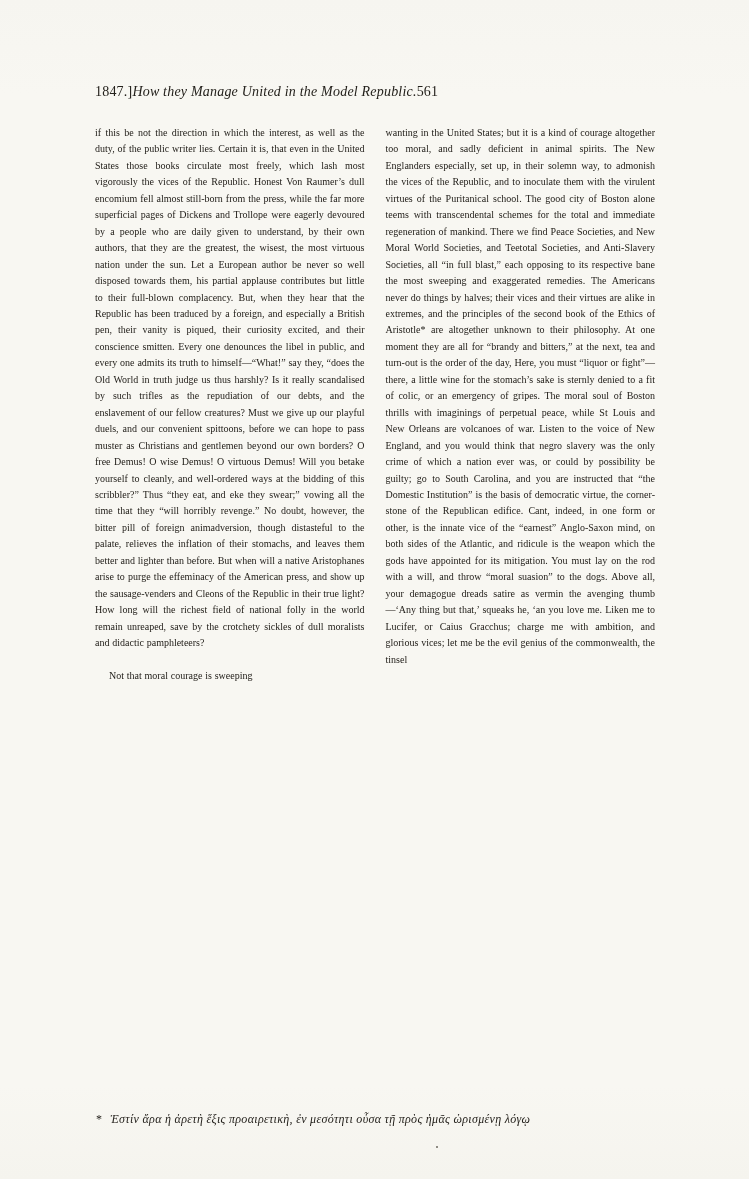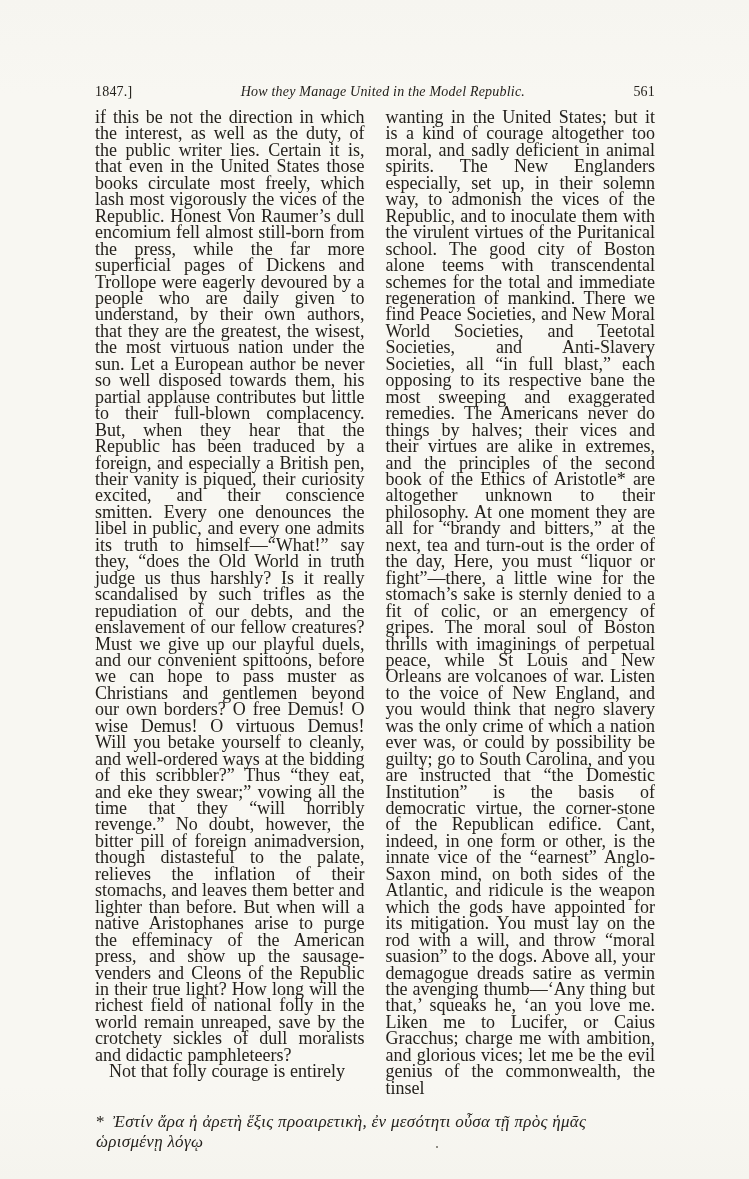--- a/index.html
+++ b/index.html
@@ -12,49 +12,50 @@
   .page {
     position: relative;
     width: 749px;
     height: 1179px;
     padding: 84px 94px 0 95px;
     overflow: hidden;
     background: linear-gradient(180deg, #f6f5f0 0%, #f8f7f2 8%, #f8f7f2 92%, #f5f4ee 100%);
   }
   .page-header {
     display: flex;
-    justify-content: space-between;
+    justify-content: flex-start;
     align-items: baseline;
     width: 560px;
     font-size: 14px;
     letter-spacing: 0.2px;
     margin-bottom: 9px;
   }
   .header-title { font-style: italic; }
   .columns {
     display: flex;
     gap: 21px;
     width: 560px;
   }
   .column { width: 270px; }
   .column p {
-    font-size: 18px;
+    font-size: 10px;
     line-height: 16.45px;
     text-align: justify;
     hyphens: auto;
     -webkit-hyphens: auto;
     word-spacing: 0.3px;
+    margin-top: 16px;
   }
   .column p.indent { text-indent: 14px; }
   .footnote {
     position: absolute;
     left: 96px;
     top: 1112px;
     width: 556px;
-    font-size: 17px;
+    font-size: 12px;
     font-style: italic;
     letter-spacing: 0.3px;
   }
   .footnote .marker {
     font-style: normal;
     padding-right: 8px;
   }
   .printer-dot {
     position: absolute;
     left: 436px;
@@ -72,21 +73,21 @@
 
   <header class="page-header">
     <span class="header-left">1847.]</span>
     <span class="header-title">How they Manage United in the Model Republic.</span>
     <span class="header-right">561</span>
   </header>
 
   <main class="columns">
     <div class="column">
       <p>if this be not the direction in which the interest, as well as the duty, of the public writer lies.  Certain it is, that even in the United States those books circulate most freely, which lash most vigorously the vices of the Republic. Honest Von Raumer’s dull encomium fell almost still-born from the press, while the far more superficial pages of Dickens and Trollope were eagerly devoured by a people who are daily given to understand, by their own authors, that they are the greatest, the wisest, the most virtuous nation under the sun.  Let a European author be never so well disposed towards them, his partial applause contributes but little to their full-blown complacency. But, when they hear that the Republic has been traduced by a foreign, and especially a British pen, their vanity is piqued, their curiosity excited, and their conscience smitten. Every one denounces the libel in public, and every one admits its truth to himself—“What!” say they, “does the Old World in truth judge us thus harshly?  Is it really scandalised by such trifles as the repudiation of our debts, and the enslavement of our fellow creatures?  Must we give up our playful duels, and our convenient spittoons, before we can hope to pass muster as Christians and gentlemen beyond our own borders?  O free Demus!  O wise Demus! O virtuous Demus!  Will you betake yourself to cleanly, and well-ordered ways at the bidding of this scribbler?” Thus “they eat, and eke they swear;” vowing all the time that they “will horribly revenge.”  No doubt, however, the bitter pill of foreign animadversion, though distasteful to the palate, relieves the inflation of their stomachs, and leaves them better and lighter than before.  But when will a native Aristophanes arise to purge the effeminacy of the American press, and show up the sausage-venders and Cleons of the Republic in their true light?  How long will the richest field of national folly in the world remain unreaped, save by the crotchety sickles of dull moralists and didactic pamphleteers?</p>
-      <p class="indent">Not that folly courage is entirely</p>
+      <p class="indent">Not that moral courage is sweeping</p>
     </div>
     <div class="column">
       <p>wanting in the United States; but it is a kind of courage altogether too moral, and sadly deficient in animal spirits.  The New Englanders especially, set up, in their solemn way, to admonish the vices of the Republic, and to inoculate them with the virulent virtues of the Puritanical school.  The good city of Boston alone teems with transcendental schemes for the total and immediate regeneration of mankind.  There we find Peace Societies, and New Moral World Societies, and Teetotal Societies, and Anti-Slavery Societies, all “in full blast,” each opposing to its respective bane the most sweeping and exaggerated remedies.  The Americans never do things by halves; their vices and their virtues are alike in extremes, and the principles of the second book of the Ethics of Aristotle* are altogether unknown to their philosophy. At one moment they are all for “brandy and bitters,” at the next, tea and turn-out is the order of the day, Here, you must “liquor or fight”—there, a little wine for the stomach’s sake is sternly denied to a fit of colic, or an emergency of gripes.  The moral soul of Boston thrills with imaginings of perpetual peace, while St Louis and New Orleans are volcanoes of war.  Listen to the voice of New England, and you would think that negro slavery was the only crime of which a nation ever was, or could by possibility be guilty; go to South Carolina, and you are instructed that “the Domestic Institution” is the basis of democratic virtue, the corner-stone of the Republican edifice.  Cant, indeed, in one form or other, is the innate vice of the “earnest” Anglo-Saxon mind, on both sides of the Atlantic, and ridicule is the weapon which the gods have appointed for its mitigation.  You must lay on the rod with a will, and throw “moral suasion” to the dogs.  Above all, your demagogue dreads satire as vermin the avenging thumb—‘Any thing but that,’ squeaks he, ‘an you love me. Liken me to Lucifer, or Caius Gracchus; charge me with ambition, and glorious vices;  let me be the evil genius of the commonwealth, the tinsel</p>
     </div>
   </main>
 
   <footer class="footnote">
     <span class="marker">*</span><span>Ἐστίν ἄρα ἡ ἀρετὴ ἕξις προαιρετικὴ, ἐν μεσότητι οὖσα τῇ πρὸς ἡμᾶς ὡρισμένῃ λόγῳ</span>
   </footer>
 

